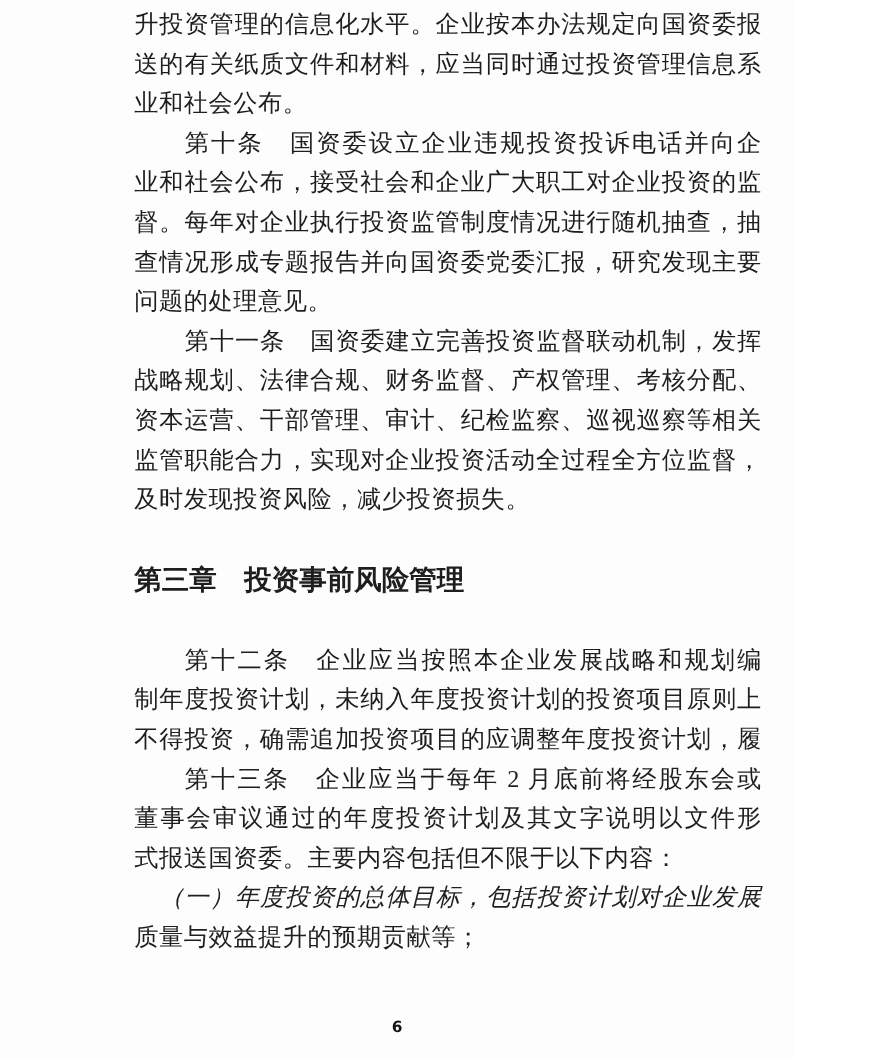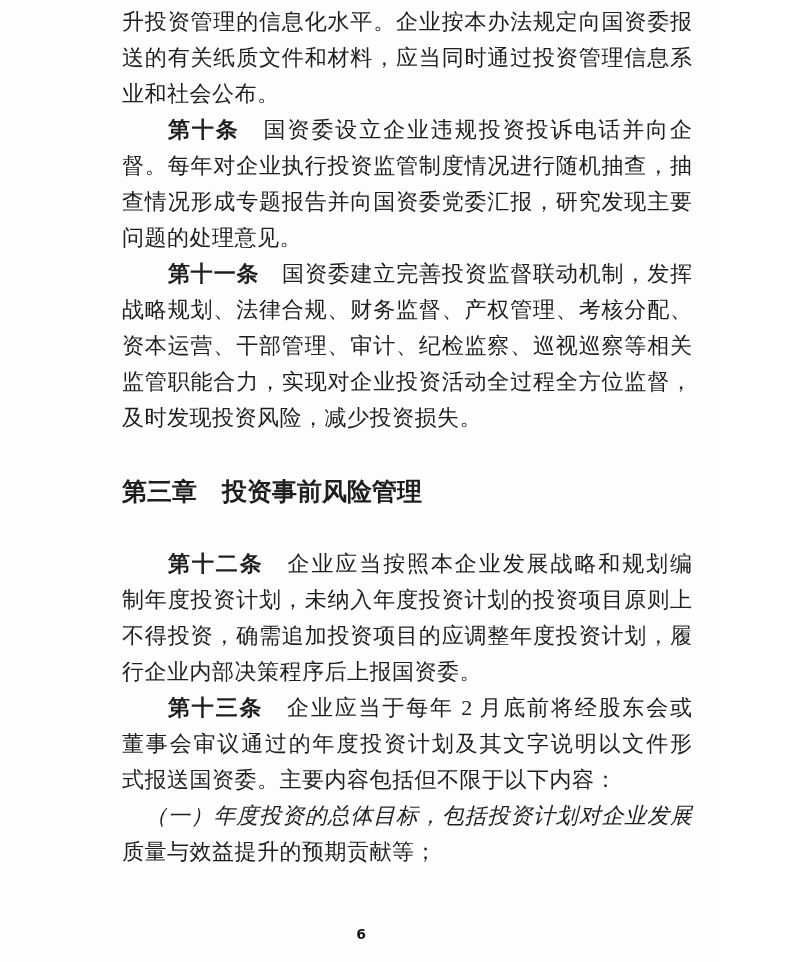--- a/index.html
+++ b/index.html
@@ -29,21 +29,21 @@
     text-align: left;
     white-space: nowrap;
     letter-spacing: 0.5px;
   }
   .line.justify {
     text-align: justify;
     text-align-last: justify;
     letter-spacing: 0;
   }
   .line .bold {
-    font-weight: 700;
+    font-weight: 400;
     font-family: "Liberation Sans", "DejaVu Sans", sans-serif;
   }
   .chapter-heading {
     font-size: 25px;
     line-height: 36px;
     height: 36px;
     margin: 37px 0 37px 0;
     text-align: left;
     font-weight: 700;
     font-family: "Liberation Sans", "DejaVu Sans", sans-serif;
@@ -62,33 +62,33 @@
 </style>
 </head>
 <body>
 
 <div class="page">
   <div class="text-block" id="text-block">
       <div class="line justify"><span>升投资管理的信息化水平。企业按本办法规定向国资委报</span></div>
       <div class="line justify"><span>送的有关纸质文件和材料，应当同时通过投资管理信息系</span></div>
       <div class="line"><span>业和社会公布。</span></div>
       <div class="line justify" style="text-indent: 46px;"><span class="bold">第十条</span><span>　国资委设立企业违规投资投诉电话并向企</span></div>
+      <div class="line justify"><span>业和社会公布，接受社会和企业广大职工对企业投资的监</span></div>
       <div class="line justify"><span>督。每年对企业执行投资监管制度情况进行随机抽查，抽</span></div>
       <div class="line justify"><span>查情况形成专题报告并向国资委党委汇报，研究发现主要</span></div>
       <div class="line"><span>问题的处理意见。</span></div>
       <div class="line justify" style="text-indent: 46px;"><span class="bold">第十一条</span><span>　国资委建立完善投资监督联动机制，发挥</span></div>
       <div class="line justify"><span>战略规划、法律合规、财务监督、产权管理、考核分配、</span></div>
       <div class="line justify"><span>资本运营、干部管理、审计、纪检监察、巡视巡察等相关</span></div>
       <div class="line justify"><span>监管职能合力，实现对企业投资活动全过程全方位监督，</span></div>
       <div class="line"><span>及时发现投资风险，减少投资损失。</span></div>
       <div class="chapter-heading">第三章　投资事前风险管理</div>
       <div class="line justify" style="text-indent: 46px;"><span class="bold">第十二条</span><span>　企业应当按照本企业发展战略和规划编</span></div>
       <div class="line justify"><span>制年度投资计划，未纳入年度投资计划的投资项目原则上</span></div>
       <div class="line justify"><span>不得投资，确需追加投资项目的应调整年度投资计划，履</span></div>
-      <div class="line"><span>行企业内部决策程序后上报国资委。</span></div>
       <div class="line justify" style="text-indent: 46px;"><span class="bold">第十三条</span><span>　企业应当于每年 2 月底前将经股东会或</span></div>
       <div class="line justify"><span>董事会审议通过的年度投资计划及其文字说明以文件形</span></div>
       <div class="line"><span>式报送国资委。主要内容包括但不限于以下内容：</span></div>
       <div class="line justify" style="text-indent: 23px; font-style: italic;"><span>（一）年度投资的总体目标，包括投资计划对企业发展</span></div>
       <div class="line"><span>质量与效益提升的预期贡献等；</span></div>
     </div>
   <div class="page-number">6</div>
 </div>
 
 </body></html>

